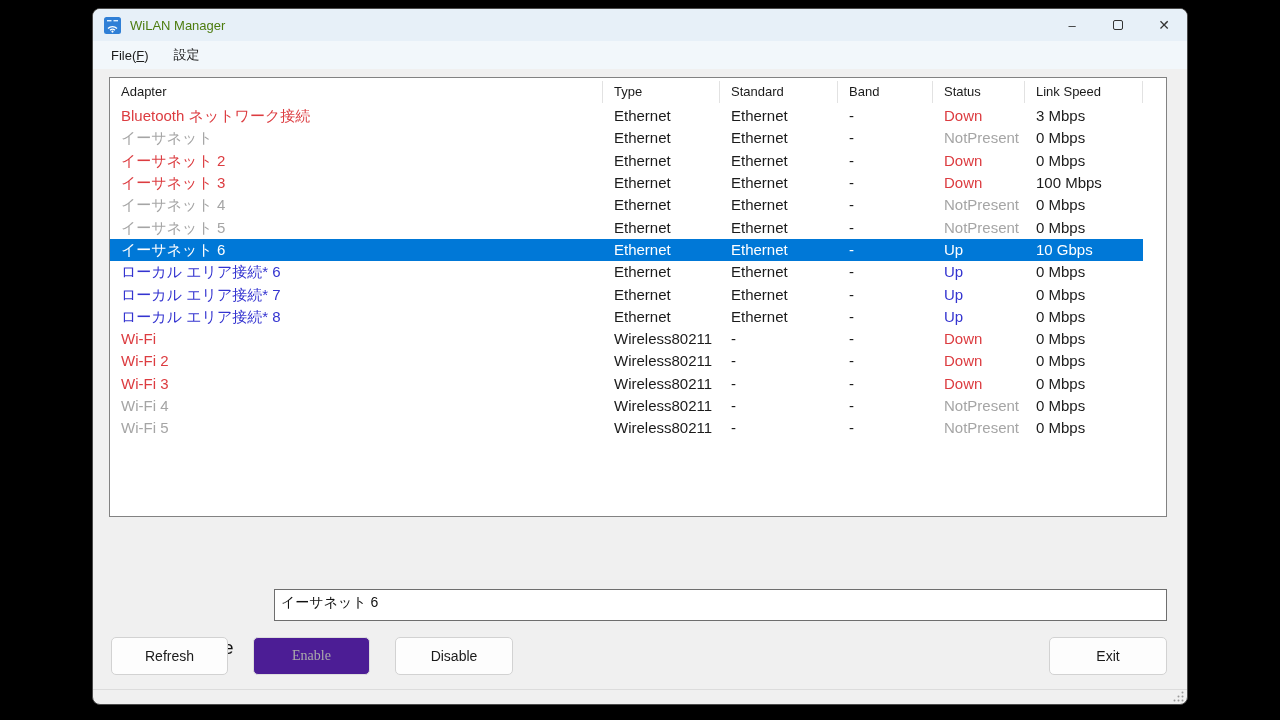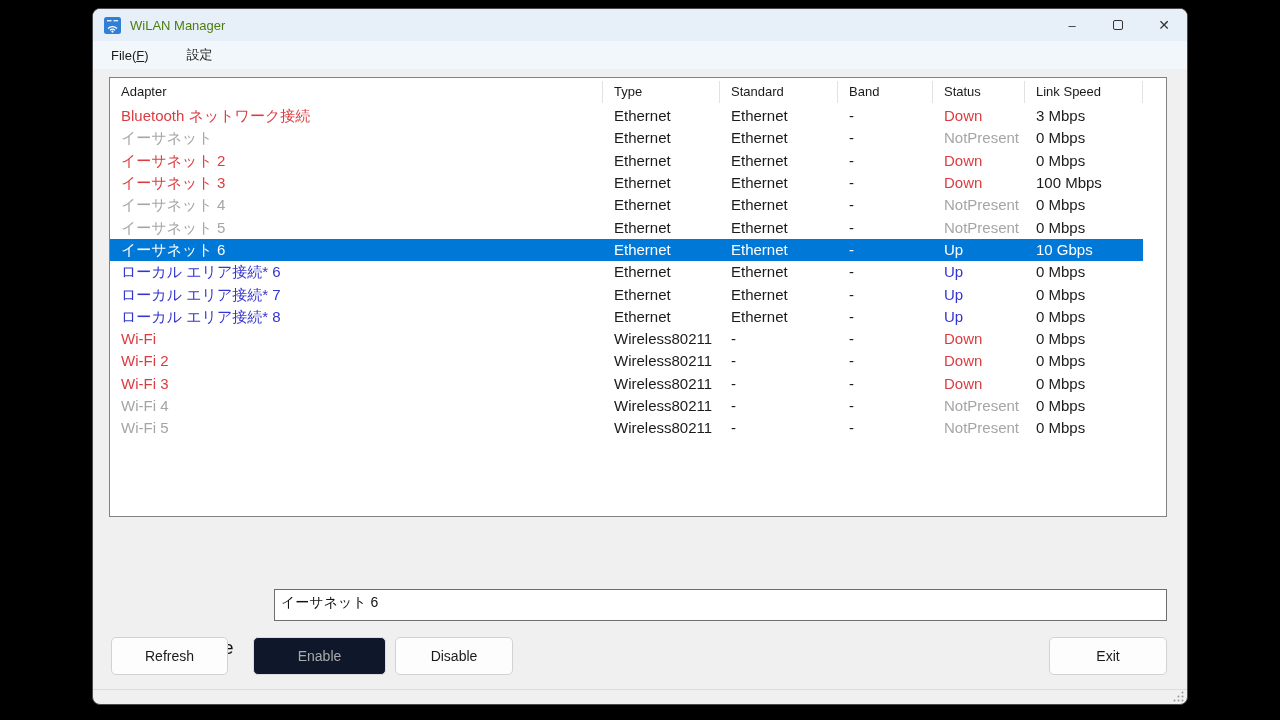--- a/index.html
+++ b/index.html
@@ -29,21 +29,21 @@
   .win-controls { margin-left:auto; display:flex; height:100%; }
   .win-btn {
     width:46px; height:100%; display:flex; align-items:center; justify-content:center;
     font-size:13px; color:#333; cursor:default;
   }
   .max-glyph { width:10px; height:10px; border:1.2px solid #333; border-radius:2px; }
   .close-btn { font-size:14px; }
   
   .menubar {
     height:28px; background:var(--menubar-bg,#f2f7fb);
-    display:flex; align-items:center; padding-left:18px; gap:38px;
+    display:flex; align-items:center; padding-left:18px; gap:25px;
     font-size:13px; color:#1b1b1b;
   }
   .menu-item u { text-decoration:underline; }
   
   .listview {
     position:absolute; left:16px; top:68px; width:1058px; height:440px;
     background:#fff; border:1px solid #828282; overflow:hidden;
   }
   .lv-header {
     display:grid; grid-template-columns:493px 117px 118px 95px 92px 118px auto;
@@ -71,21 +71,21 @@
     border:1px solid #6e6e6e; background:#fff; font-size:14px; padding:1px 6px 6px 6px;
     font-family:"Liberation Sans","DejaVu Sans",sans-serif; color:#111;
   }
   .btn {
     position:absolute; top:628px; height:38px;
     background:#fdfdfd; border:1px solid #d2d2d2; border-radius:5px;
     font-size:14px; color:#1a1a1a;
     display:flex; align-items:center; justify-content:center; cursor:default;
   }
   .btn-refresh { left:18px;  width:117px; }
-  .btn-enable  { left:160px; width:133px; color:#ababab; background:#0f172a; border-color:#dddddd; }
+  .btn-enable  { left:160px; width:117px; color:#ababab; background:#4c1d95; border-color:#dddddd;font-family:Liberation Serif, serif; }
   .btn-disable { left:302px; width:118px; }
   .btn-exit    { left:956px; width:118px; }
   
   .status-strip {
     position:absolute; left:0; bottom:0; width:100%; height:15px;
     border-top:1px solid #dcdcdc;
   }
   .resize-grip { position:absolute; right:3px; bottom:2px; width:11px; height:11px; }
 </style>
 </head>

